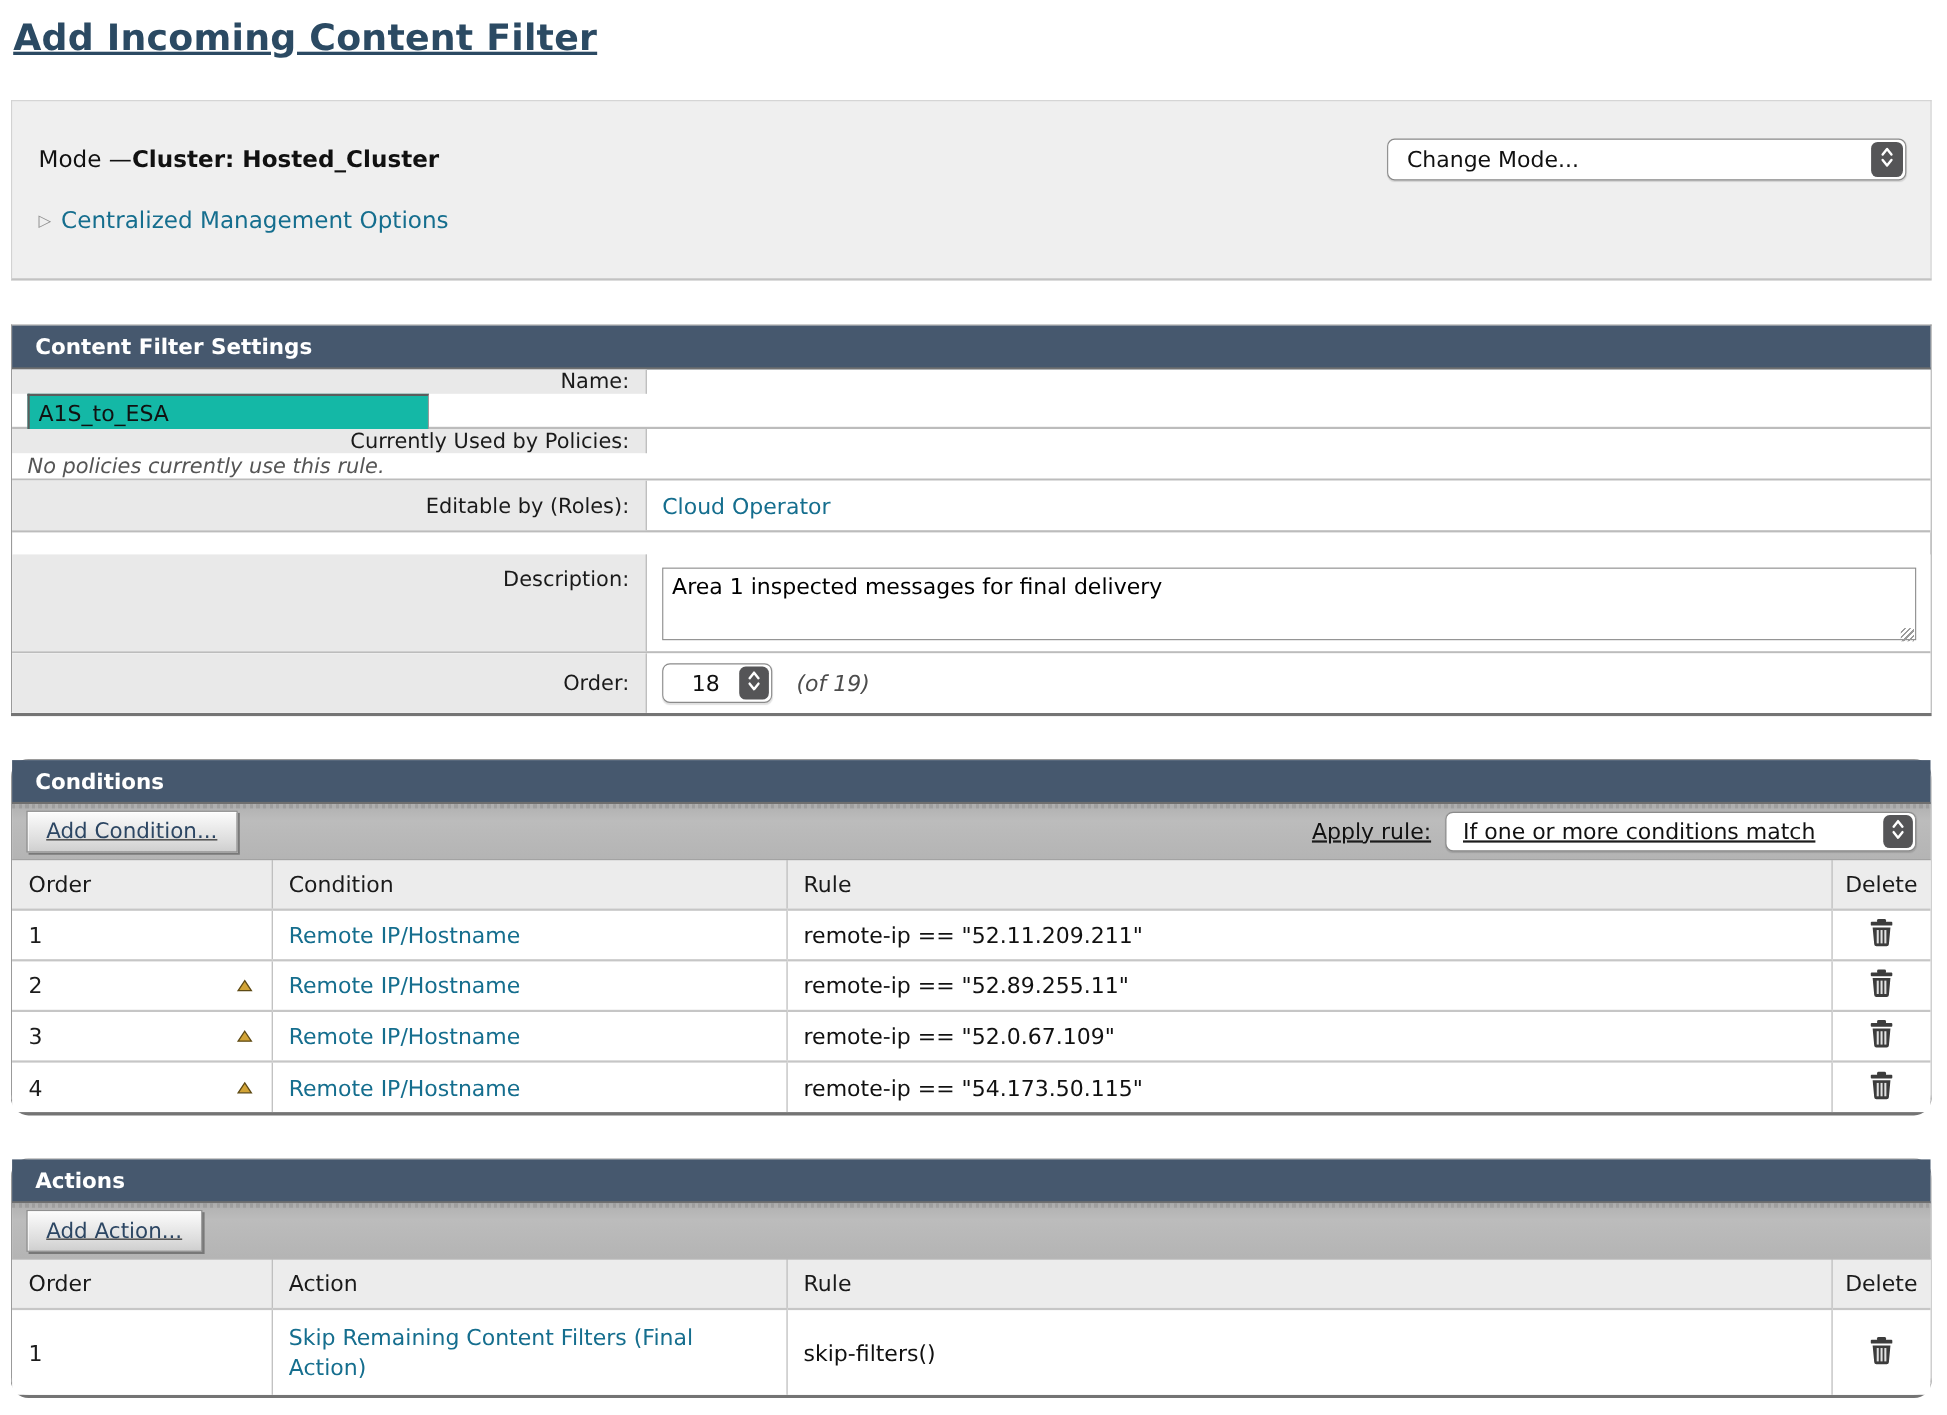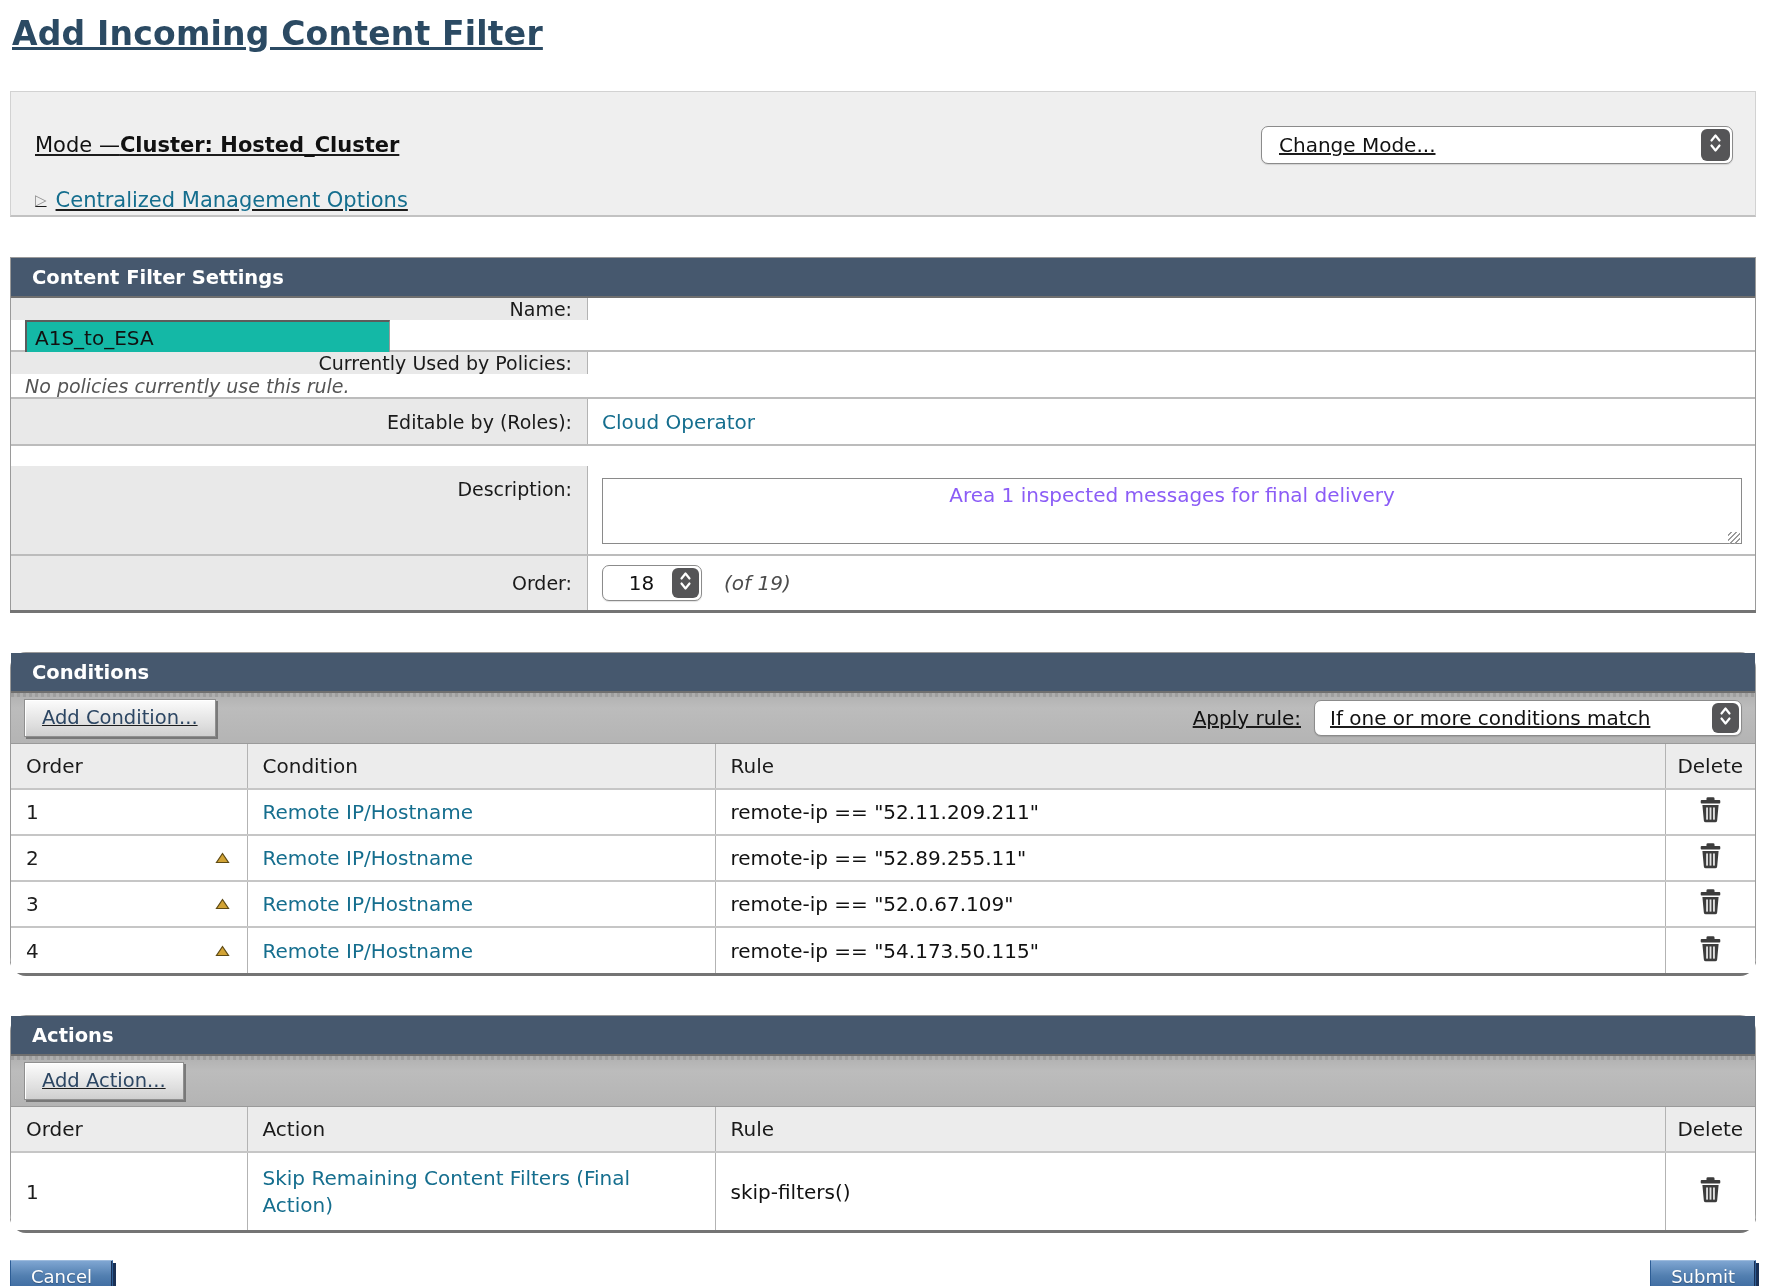--- a/index.html
+++ b/index.html
@@ -18,22 +18,21 @@
     padding: 4px 0 0 2px; letter-spacing: 0.2px; text-decoration: underline;
   }
 
   
   .mode-box {
     margin-top: 38px;
     background: #efefef;
     border: 1px solid #d2d2d2;
     border-bottom: 2px solid #c2c2c2;
     padding: 34px 22px 18px 24px;
-    height: 126px;
-    text-decoration: underline;
+    height: 164px;
   }
   .mode-row { display: flex; align-items: center; justify-content: space-between; }
   .mode-text { font-size: 21px; color: #111; }
   .mode-text b { font-weight: bold; }
   .cmo-row { margin-top: 24px; display: flex; align-items: center; gap: 9px; }
   .disclosure { color: #8f8f8f; font-size: 15px; line-height: 1; }
   a.link, .link { color: #156e8e; text-decoration: none; cursor: pointer; }
   .cmo-row .link { font-size: 21px; }
 
   
@@ -85,22 +84,22 @@
 
   .name-input {
     width: 365px; height: 34px; font-size: 20px; padding: 2px 8px;
     font-family: inherit; color: #111; background: #14b8a6;
     border: 2px solid #5c5c5c; border-right: 1px solid #9a9a9a; border-bottom: 1px solid #9a9a9a;
     outline: none;
   }
   .italic-muted { font-style: italic; color: #555; }
   .desc-wrap { position: relative; display: inline-block; }
   .desc-area {
-    width: 1140px; height: 66px; font-family: inherit; font-size: 20px; color: #8b5cf6;
-    border: 1px solid #8a8a8a; padding: 4px 8px; resize: none; outline: none; background: #fff; text-align: center;
+    width: 1140px; height: 66px; font-family: inherit; font-size: 20px; color: #000000;
+    border: 1px solid #8a8a8a; padding: 4px 8px; resize: none; outline: none; background: #fff;
   }
   .grip {
     position: absolute; right: 2px; bottom: 4px; width: 12px; height: 12px;
     background: repeating-linear-gradient(135deg, transparent 0 2px, #9a9a9a 2px 3.5px);
     pointer-events: none;
   }
   .order-select { width: 100px; }
   .order-select .sel-text { text-align: center; padding: 0 0 0 10px; }
   .of-total { font-style: italic; color: #4c4c4c; margin-left: 22px; font-size: 20px; }
 

